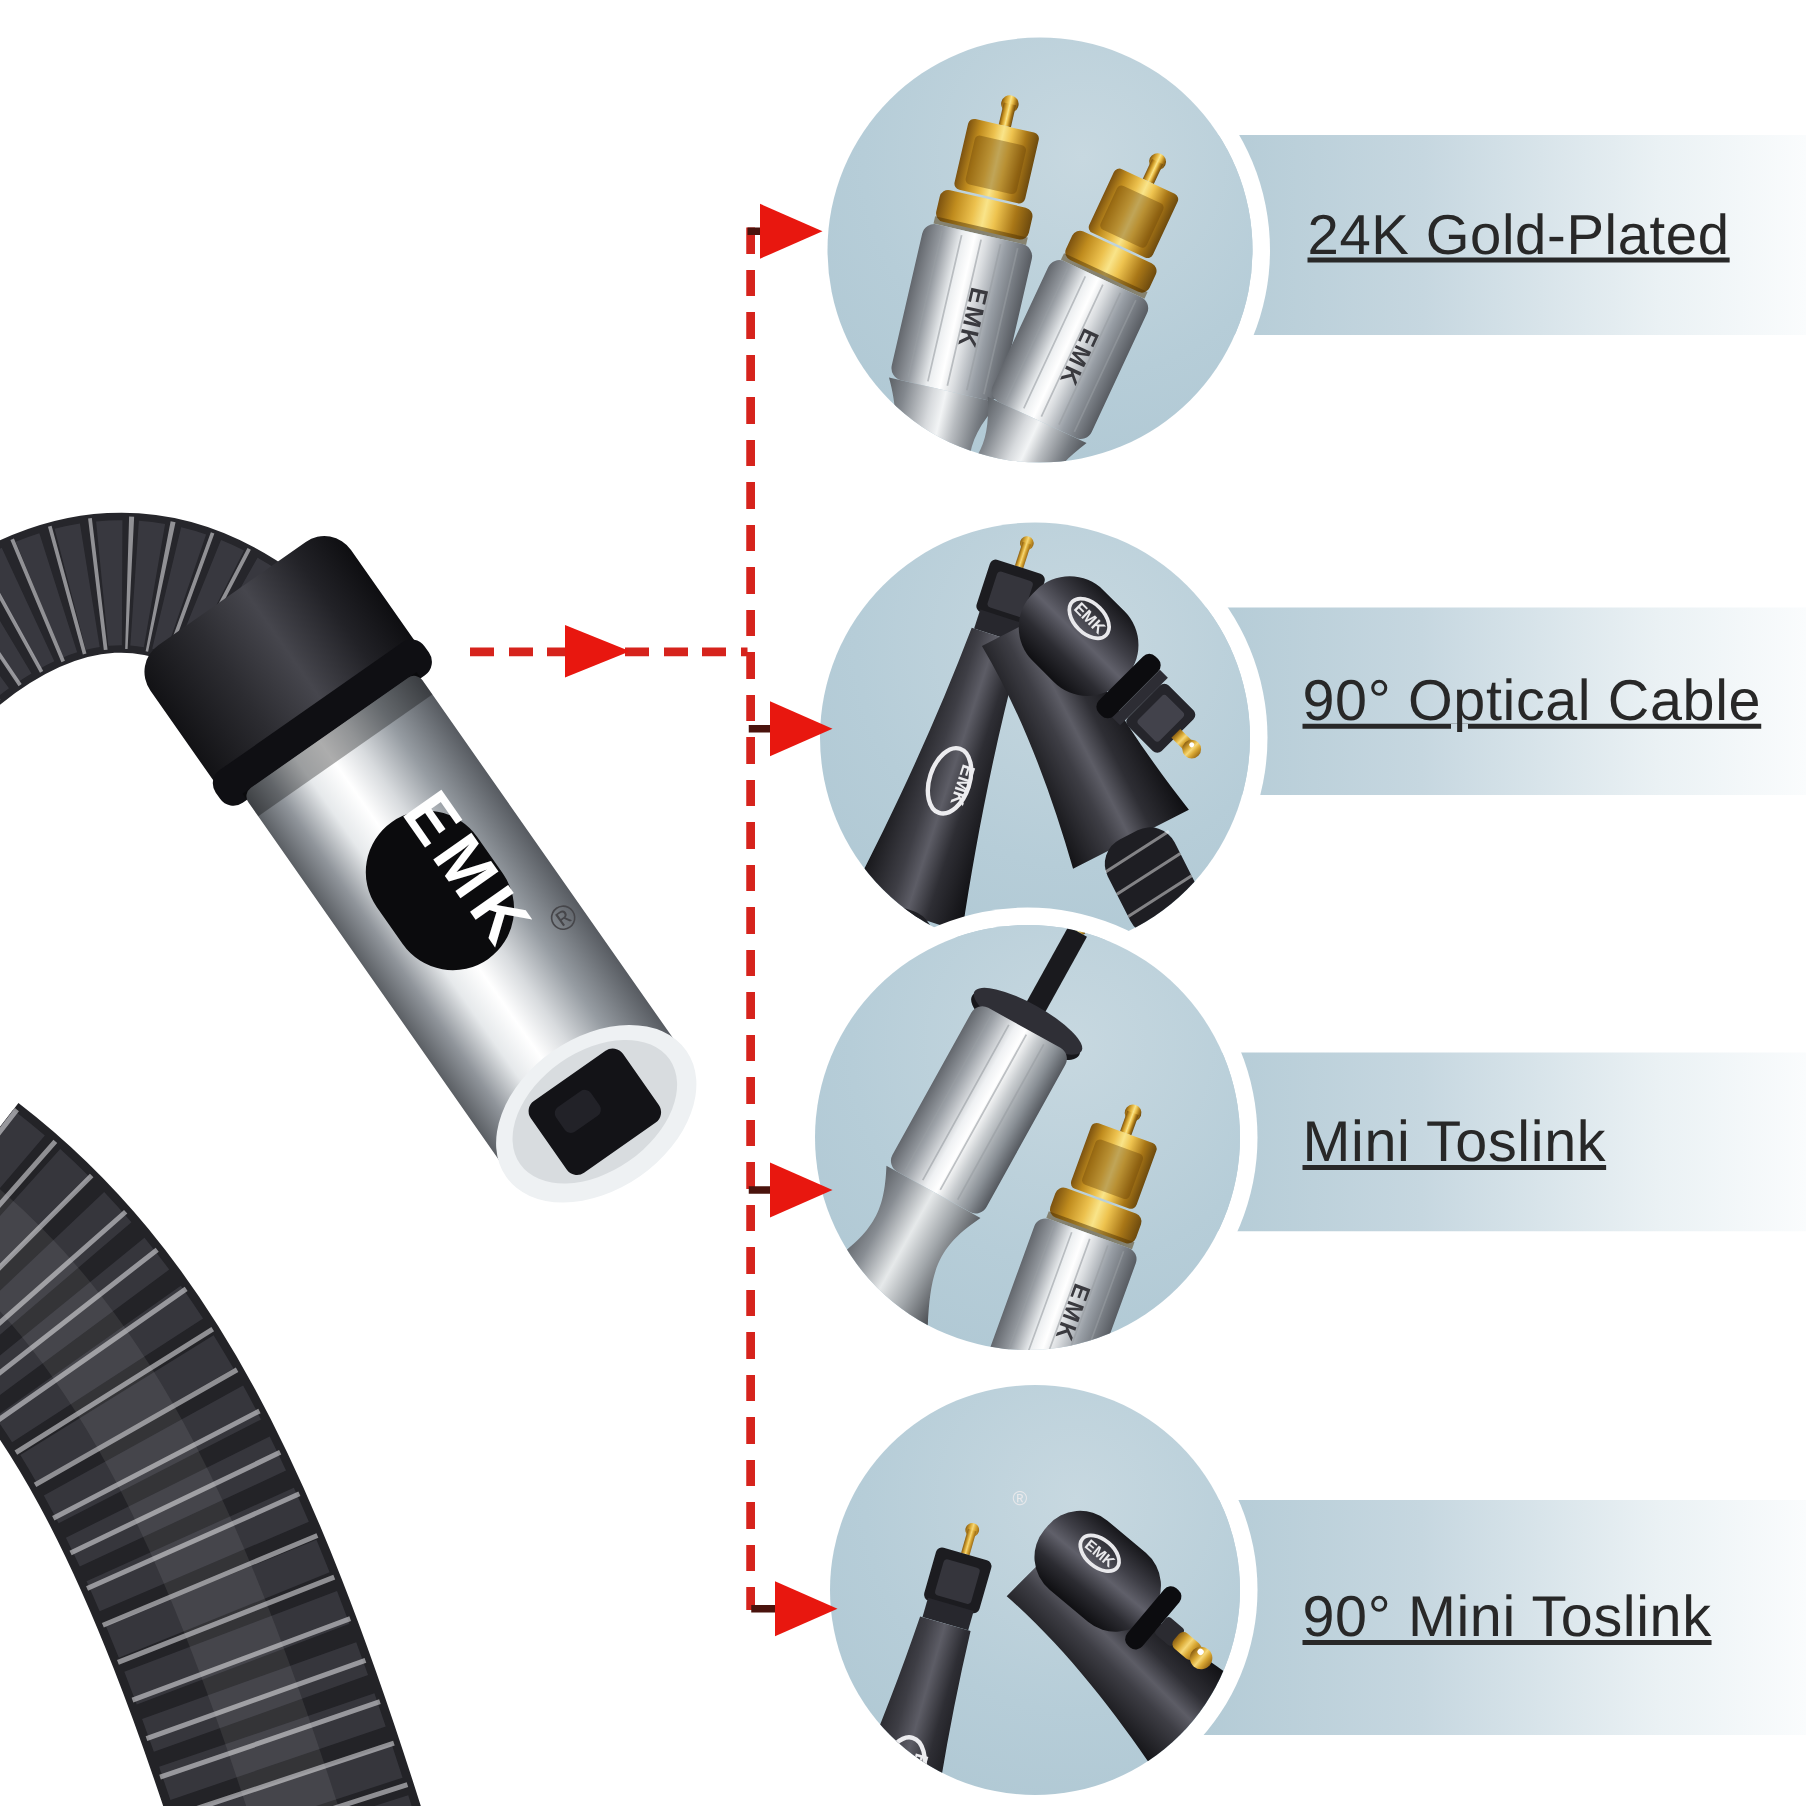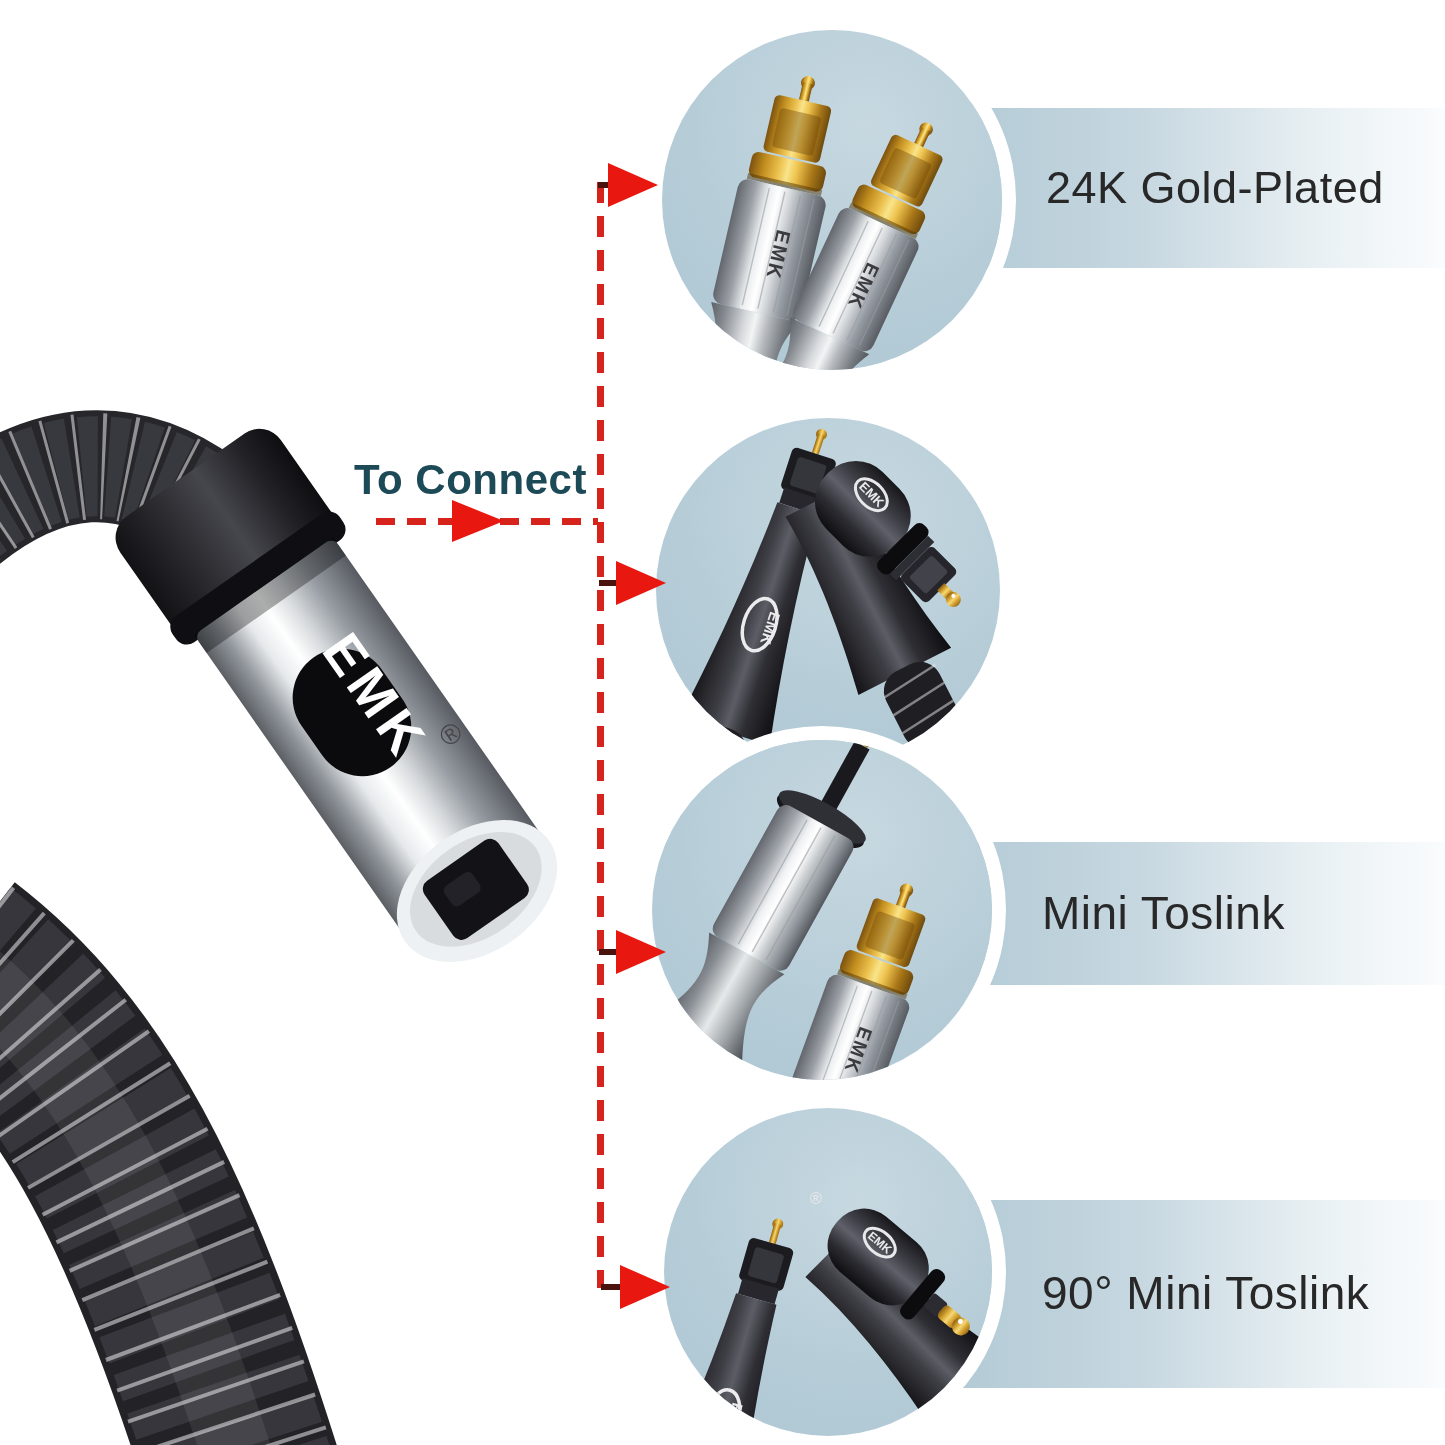--- a/index.html
+++ b/index.html
@@ -9,21 +9,21 @@
   
   .band{position:absolute;z-index:1;display:flex;align-items:center;
         background:linear-gradient(to right,#b2cad5 0%,#c6d7e0 38%,#eaf1f4 76%,#fafcfd 100%);
         color:#282828;}
   .band .txt{font-size:46px;line-height:1.16;letter-spacing:.5px;white-space:nowrap;}
   #band1{left:952px;top:108px;width:493px;height:160px;}
   #band1 .txt{font-size:45px;}
   #band2{left:948px;top:486px;width:497px;height:150px;}
   #band3{left:948px;top:842px;width:497px;height:143px;}
   #band4{left:948px;top:1200px;width:497px;height:188px;}
-  .band .pad{padding-left:94px;}
+  .band .pad{padding-left:94px;text-decoration:underline;}
 
   
   .circle{position:absolute;z-index:2;border-radius:50%;overflow:hidden;
           box-shadow:0 0 0 14px #ffffff;
           background:radial-gradient(circle at 60% 28%, #c7d8e0 0%, #b6cdd8 55%, #adc6d2 100%);}
   .circle svg{display:block;width:100%;height:100%;}
   #circ1{left:662px;top:30px;width:340px;height:340px;}
   #circ2{left:656px;top:418px;width:344px;height:344px;}
   #circ3{left:652px;top:740px;width:340px;height:340px;}
   #circ4{left:664px;top:1108px;width:328px;height:328px;}
@@ -97,20 +97,23 @@
       <ellipse cx="0" cy="-2" rx="73" ry="48" fill="#d8dcdf"></ellipse>
       <rect x="-45" y="-37" width="90" height="70" rx="10" fill="#131317"></rect>
       <rect x="-28" y="-22" width="34" height="24" rx="6" fill="#222228"></rect>
     </g>
   </svg>
 
   <div class="band" id="band1">
     <div class="pad txt">
       <div>24K Gold-Plated</div>
     </div>
+  </div>
+  <div class="band" id="band2">
+    <div class="pad txt">90° Optical Cable</div>
   </div>
   <div class="band" id="band3">
     <div class="pad txt">Mini Toslink</div>
   </div>
   <div class="band" id="band4">
     <div class="pad txt">90° Mini Toslink</div>
   </div>
 
   <div class="circle" id="circ1">
     <svg viewBox="0 0 340 340" xmlns="http://www.w3.org/2000/svg" xmlns:xlink="http://www.w3.org/1999/xlink">
@@ -276,21 +279,20 @@
         <text transform="translate(34 -8)" text-anchor="middle" font-size="12" font-weight="bold" fill="#e9e9ec">EMK</text>
         <rect x="92" y="-30" width="16" height="60" rx="7" fill="#0c0c0f"></rect>
         <rect x="108" y="-9" width="18" height="18" rx="3" fill="#2b2b31"></rect>
         <rect x="124" y="-8" width="22" height="16" rx="5" fill="url(#c2au)"></rect>
         <circle cx="150" cy="0" r="9" fill="url(#c2au)"></circle>
         <circle cx="146.5" cy="-3.5" r="2.5" fill="#ffffff"></circle>
       </g>
     </svg>
   </div>
 
-  <div class="connect">To Connect</div>
 
   <div class="hline"></div>
   <div class="vline"></div>
 
   <div class="arr mid" style="left:452px;top:500px;"></div>
 
   <div class="stub" style="left:598px;top:182px;width:16px;"></div>
   <div class="arr" style="left:608px;top:163px;"></div>
 
   <div class="stub" style="left:599px;top:580px;width:24px;"></div>

